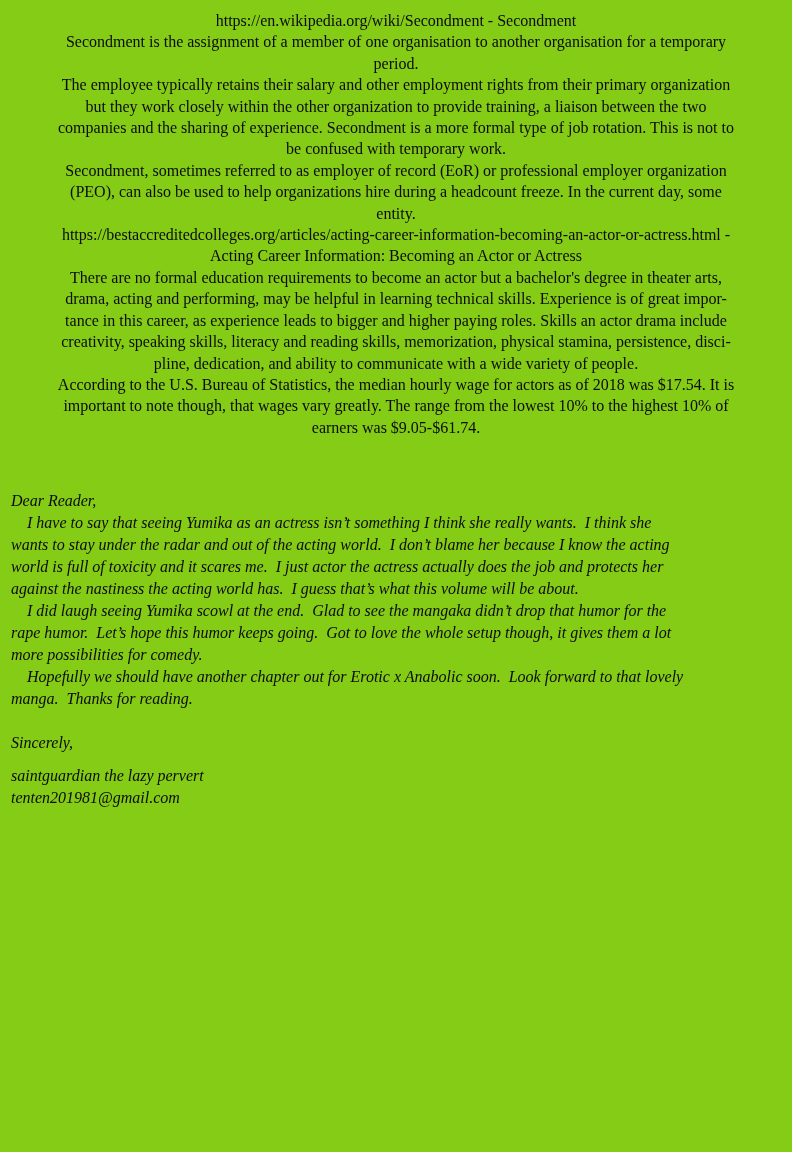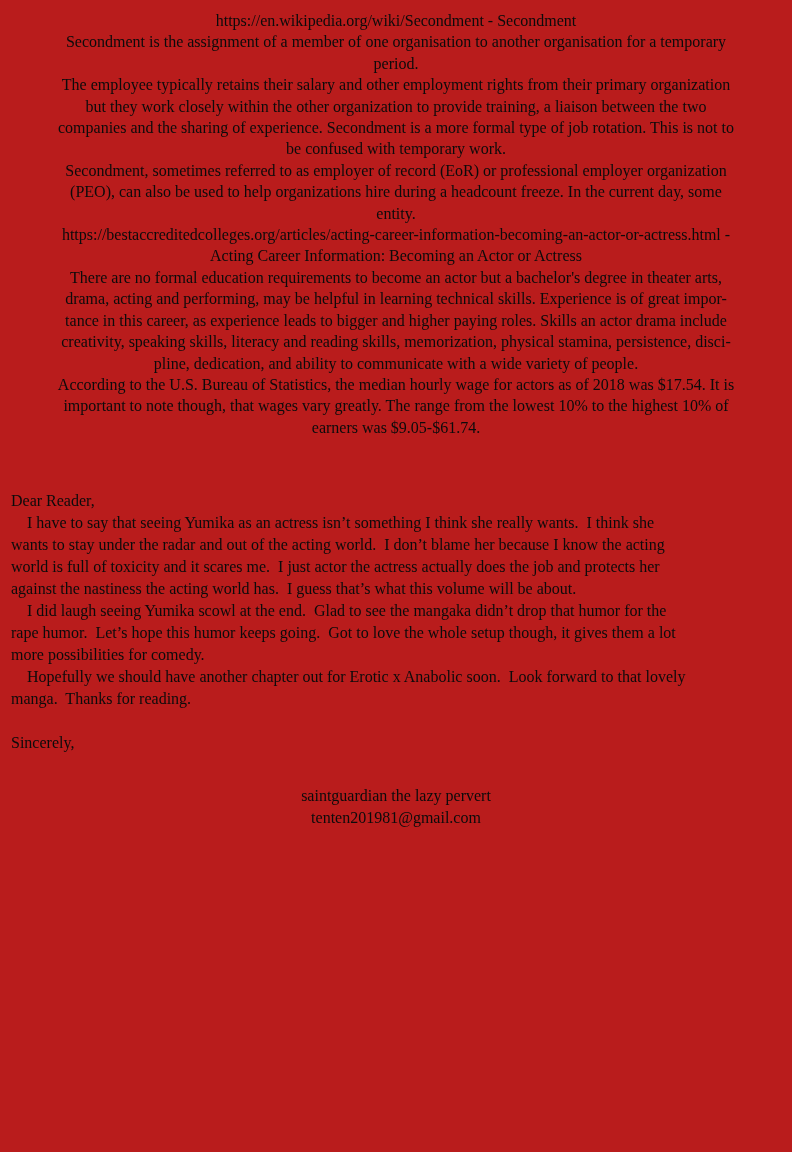--- a/index.html
+++ b/index.html
@@ -14,37 +14,38 @@
     color: #0b0b0b;
     font-family: "Liberation Serif", "DejaVu Serif", serif;
     font-size: 16px;
     -webkit-font-smoothing: antialiased;
   }
   .page {
     box-sizing: border-box;
     width: 792px;
     height: 1152px;
     padding: 10px 11px 0 11px;
-    background: #b91c1c;
+    background: #84cc16;
   }
   .ln {
     white-space: pre-wrap;
   }
   .ref-block {
     text-align: center;
     line-height: 21.4px;
   }
   .letter {
     text-align: left;
     line-height: 22px;
     margin-top: 52px;
+    font-style: italic;
   }
   .para { }
   .closing { margin-top: 22px; }
-  .signature { margin-top: 31px; text-align: center; }
+  .signature { margin-top: 11px; }
 </style>
 </head>
 <body>
 
 <main class="page">
 
   <section class="ref-block">
       <div class="ln">https://en.wikipedia.org/wiki/Secondment - Secondment</div>
       <div class="ln">Secondment is the assignment of a member of one organisation to another organisation for a temporary</div>
       <div class="ln">period.</div>

